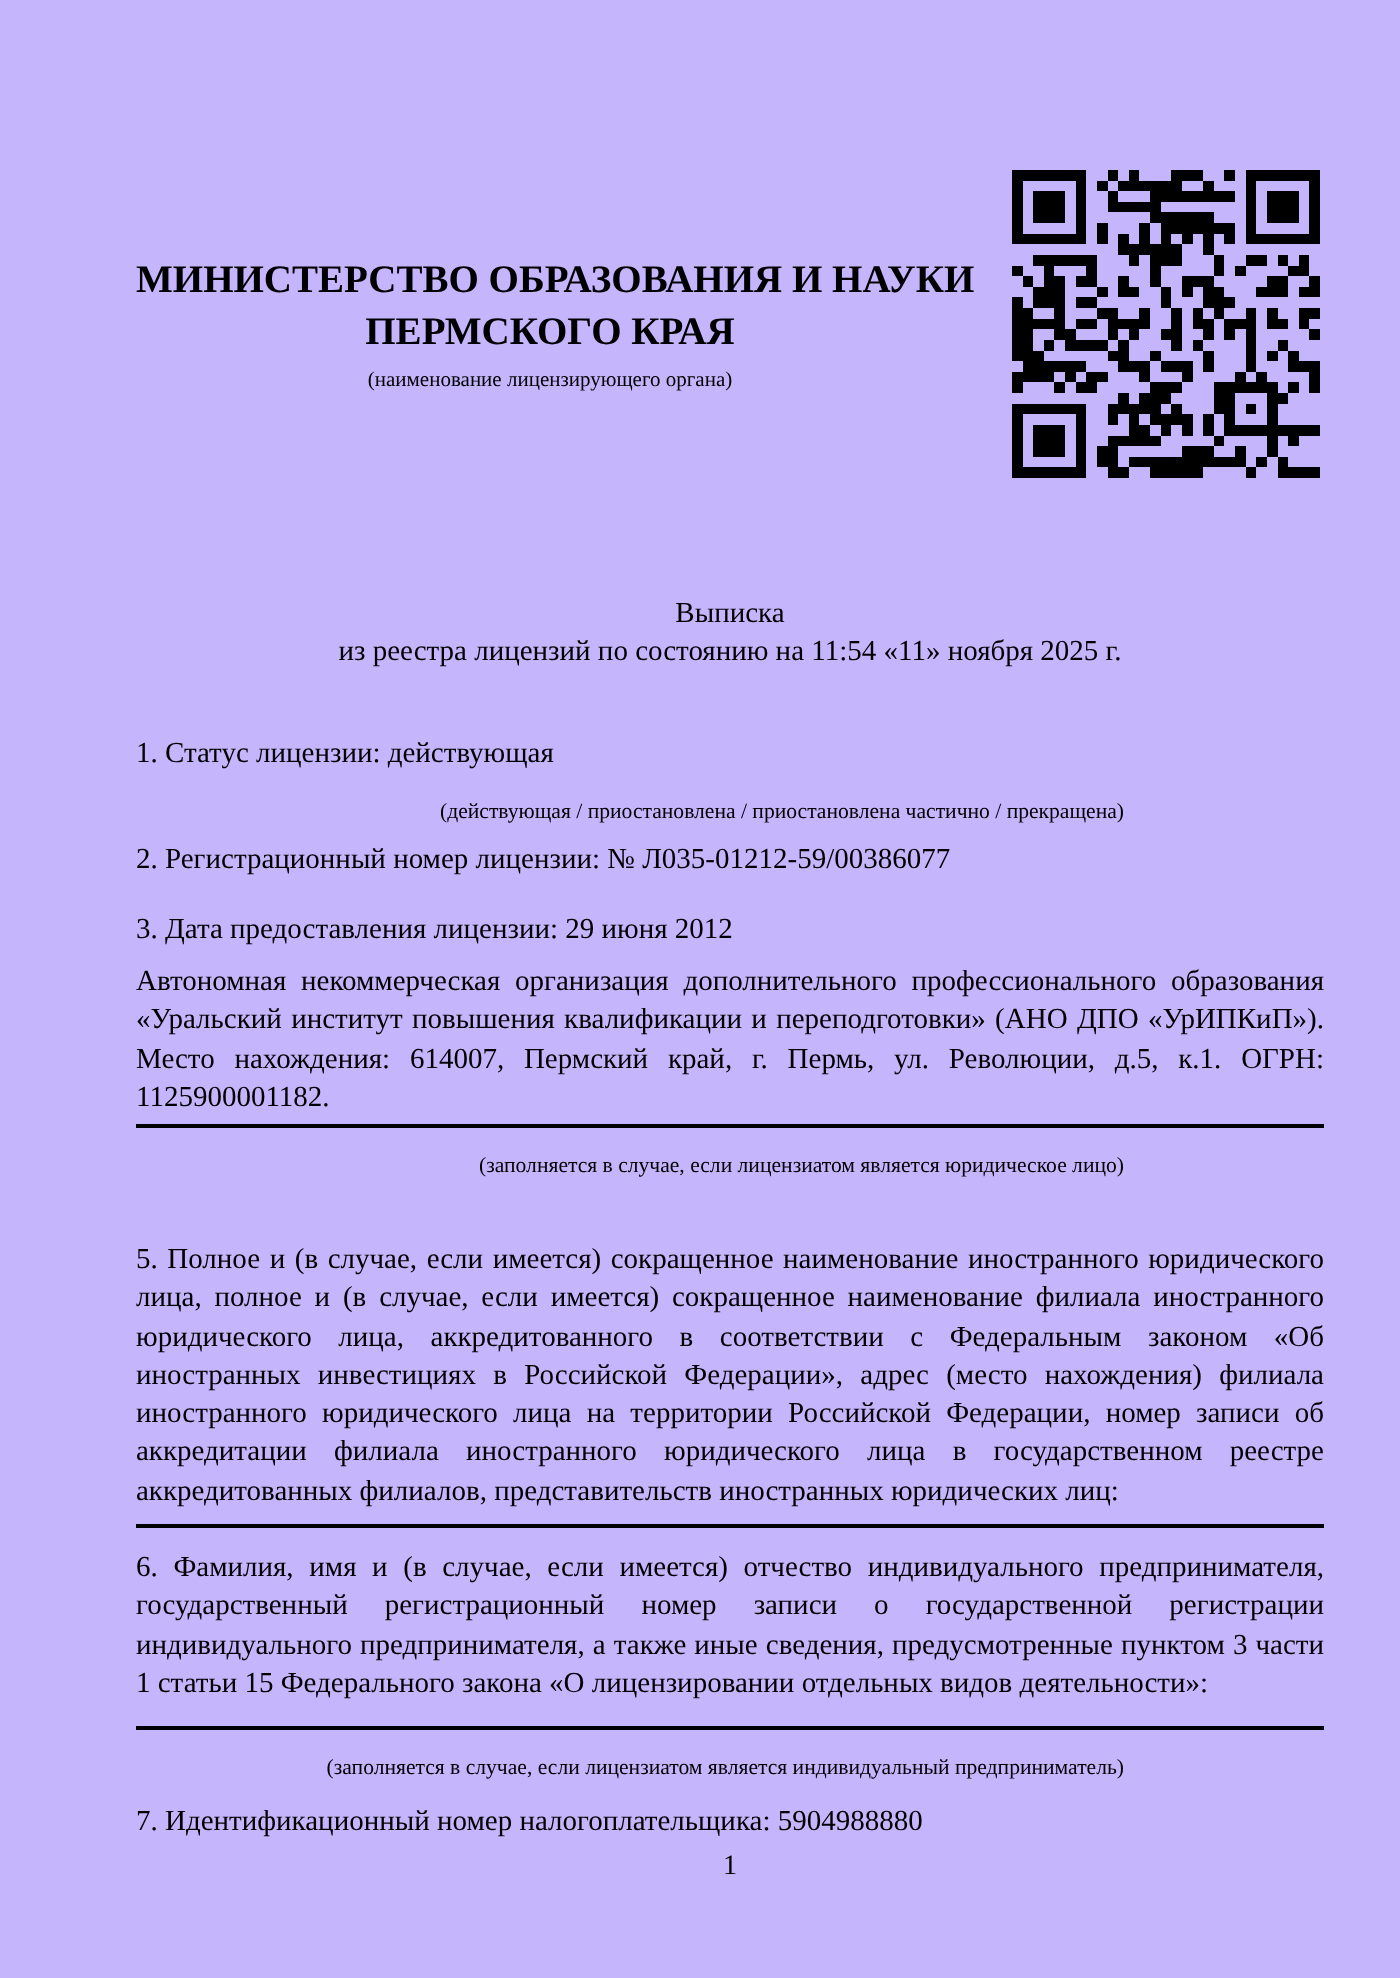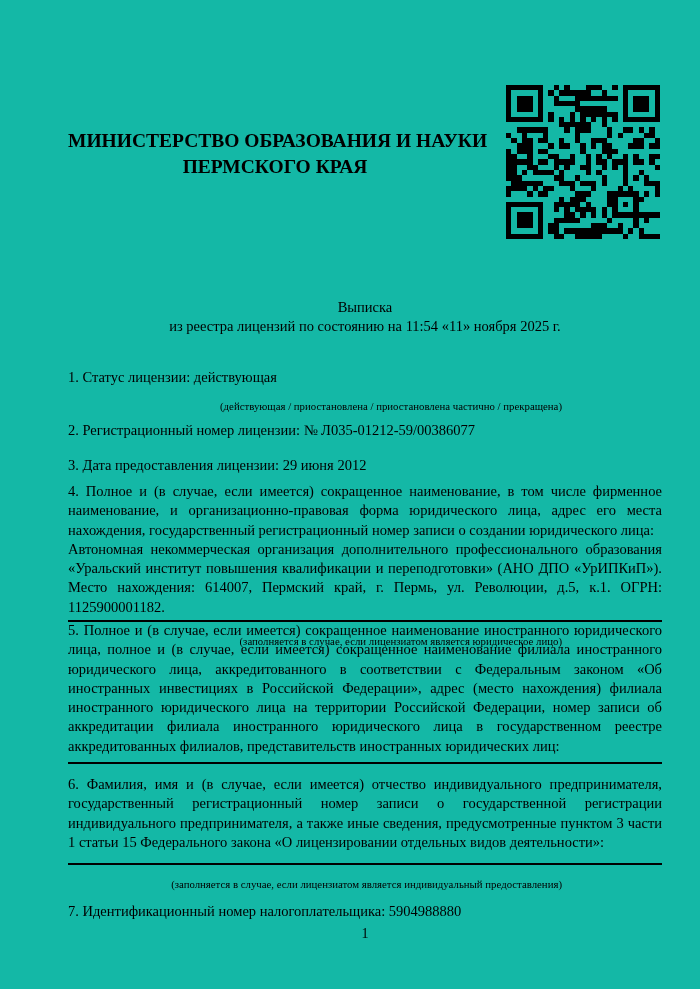--- a/index.html
+++ b/index.html
@@ -4,21 +4,21 @@
 <style>
   html, body {
     margin: 0;
     padding: 0;
     background: #ffffff;
   }
   .page {
     position: relative;
     width: 700px;
     height: 989px;
-    background: #14b8a6;
+    background: #c4b5fd;
     color: #000000;
     font-family: "Liberation Serif", "DejaVu Serif", serif;
     font-size: 14.5px;
     line-height: 19.3px;
     overflow: hidden;
   }
   .abs {
     position: absolute;
     left: 68px;
     right: 38px;
@@ -94,20 +94,21 @@
   }
 </style>
 </head>
 <body>
 
 <div class="page">
 
   <div class="header">
     <div class="h-line">МИНИСТЕРСТВО ОБРАЗОВАНИЯ И НАУКИ</div>
     <div class="h-line">ПЕРМСКОГО КРАЯ</div>
+    <div class="h-caption">(наименование лицензирующего органа)</div>
   </div>
 
   <div class="qr">
     <svg id="qr-svg" viewBox="0 0 29 29" shape-rendering="crispEdges" fill="#000000" xmlns="http://www.w3.org/2000/svg">
         <rect x="0" y="0" width="1" height="1"></rect>
         <rect x="1" y="0" width="1" height="1"></rect>
         <rect x="2" y="0" width="1" height="1"></rect>
         <rect x="3" y="0" width="1" height="1"></rect>
         <rect x="4" y="0" width="1" height="1"></rect>
         <rect x="5" y="0" width="1" height="1"></rect>
@@ -531,35 +532,34 @@
 
   <section class="abs f2">
     <p>2. Регистрационный номер лицензии: № Л035-01212-59/00386077</p>
   </section>
 
   <section class="abs f3">
     <p>3. Дата предоставления лицензии: 29 июня 2012</p>
   </section>
 
   <section class="abs f4">
-    <p class="just">4. Полное и (в случае, если имеется) сокращенное наименование, в том числе фирменное наименование, и организационно-правовая форма юридического лица, адрес его места нахождения, государственный регистрационный номер записи о создании юридического лица:</p>
     <p class="just">Автономная некоммерческая организация дополнительного профессионального образования «Уральский институт повышения квалификации и переподготовки» (АНО ДПО «УрИПКиП»). Место нахождения: 614007, Пермский край, г. Пермь, ул. Революции, д.5, к.1. ОГРН: 1125900001182.</p>
     <div class="rule"></div>
     <div class="caption">(заполняется в случае, если лицензиатом является юридическое лицо)</div>
   </section>
 
   <section class="abs f5">
     <p class="just">5. Полное и (в случае, если имеется) сокращенное наименование иностранного юридического лица, полное и (в случае, если имеется) сокращенное наименование филиала иностранного юридического лица, аккредитованного в соответствии с Федеральным законом «Об иностранных инвестициях в Российской Федерации», адрес (место нахождения) филиала иностранного юридического лица на территории Российской Федерации, номер записи об аккредитации филиала иностранного юридического лица в государственном реестре аккредитованных филиалов, представительств иностранных юридических лиц:</p>
     <div class="rule"></div>
   </section>
 
   <section class="abs f6">
     <p class="just">6. Фамилия, имя и (в случае, если имеется) отчество индивидуального предпринимателя, государственный регистрационный номер записи о государственной регистрации индивидуального предпринимателя, а также иные сведения, предусмотренные пунктом 3 части 1 статьи 15 Федерального закона «О лицензировании отдельных видов деятельности»:</p>
     <div class="rule"></div>
-    <div class="caption">(заполняется в случае, если лицензиатом является индивидуальный предоставления)</div>
+    <div class="caption">(заполняется в случае, если лицензиатом является индивидуальный предприниматель)</div>
   </section>
 
   <section class="abs f7">
     <p>7. Идентификационный номер налогоплательщика: 5904988880</p>
   </section>
 
   <div class="abs pageno">1</div>
 
 </div>
 

